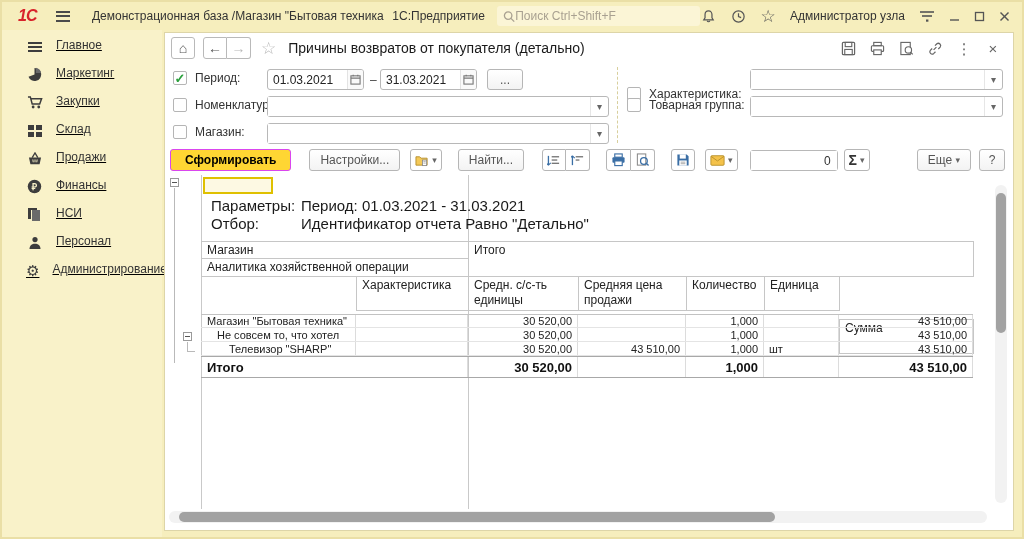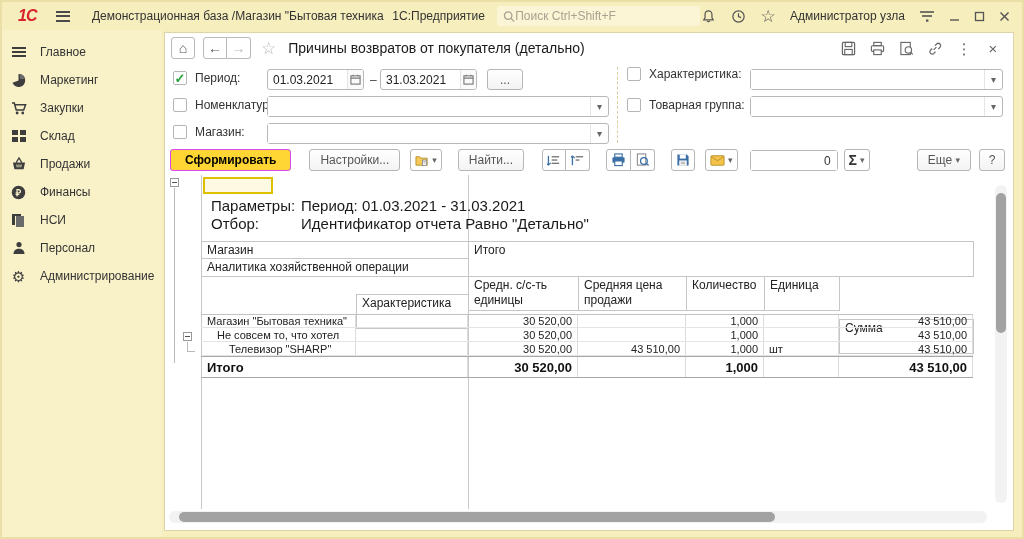--- a/index.html
+++ b/index.html
@@ -17,21 +17,21 @@
   .tb-search input { border:none; outline:none; background:transparent; font-size:12px; color:#be185d; width:100%; font-family:"Liberation Sans",sans-serif; }
   .tb-search input::placeholder { color:#a9a191; }
   .tb-right { margin-left:auto; display:flex; align-items:center; gap:14px; margin-right:12px; }
   .tb-ico { width:16px; height:16px; display:flex; align-items:center; justify-content:center; color:#555; cursor:pointer; }
   .tb-user { font-size:12px; color:#333; white-space:nowrap; }
   .glyph { font-size:14px; color:#555; line-height:1; }
   .winbtn { font-size:13px; color:#555; cursor:pointer; }
 
   
   .sidebar { position:absolute; left:0; top:28px; width:160px; bottom:0; background:#f9f2c9; }
-  .side-item { display:flex; align-items:center; height:28px; padding-left:8px; cursor:pointer; }
+  .side-item { display:flex; height:28px; padding-left:24px; cursor:pointer;text-decoration:underline; }
   .side-item .ic { width:17px; height:17px; margin-right:13px; display:flex; align-items:center; justify-content:center; color:#3d3d3d; }
   .side-item .lbl { font-size:12px; color:#333; }
   .menu-ic { width:14px; height:10px; border-top:2px solid #3d3d3d; border-bottom:2px solid #3d3d3d; position:relative; }
   .menu-ic:before { content:""; position:absolute; left:0; right:0; top:2px; height:2px; background:#3d3d3d; }
   .grid-ic { width:14px; height:12px; display:grid; grid-template-columns:6px 6px; grid-template-rows:5px 5px; gap:2px; }
   .grid-ic div { background:#3d3d3d; }
   .nsi-ic { position:relative; width:13px; height:13px; }
   .nsi-ic .p1 { position:absolute; left:0; top:0; width:9px; height:11px; background:#3d3d3d; }
   .nsi-ic .p2 { position:absolute; left:3px; top:2px; width:9px; height:11px; background:#6a6a6a; border-left:1px solid #f9f2c9; }
 
@@ -334,21 +334,21 @@
 
       <div class="frow" style="left:8px; top:62px;">
         <div class="chk"></div>
         <span class="flabel">Магазин:</span>
       </div>
       <div class="combo" style="left:102px; top:60px; width:342px;">
         <input class="val" style="border: none; outline: none; font-size: 12px; padding: 0px 5px; font-family: &quot;Liberation Sans&quot;, sans-serif;" value="">
         <span class="drop">▾</span>
       </div>
 
-      <div class="frow" style="left:462px; top:4px;">
+      <div class="frow" style="left:462px; top:24px;">
         <div class="chk"></div>
         <span class="flabel">Характеристика:</span>
       </div>
       <div class="combo" style="left:585px; top:6px; width:253px;">
         <input class="val" style="border: none; outline: none; font-size: 12px; padding: 0px 5px; font-family: &quot;Liberation Sans&quot;, sans-serif;" value="">
         <span class="drop">▾</span>
       </div>
 
       <div class="frow" style="left:462px; top:35px;">
         <div class="chk"></div>
@@ -458,21 +458,21 @@
       </div>
       <div class="prow" style="top:40px;">
         <span>Отбор:</span>
         <span class="pv">Идентификатор отчета Равно "Детально"</span>
       </div>
 
       <div class="hcell" style="left:34px; top:66px; width:268px; height:18px;">Магазин</div>
       <div class="hcell" style="left:301px; top:66px; width:506px; height:36px;">Итого</div>
       <div class="hcell" style="left:34px; top:83px; width:268px; height:19px;">Аналитика хозяйственной операции</div>
 
-      <div class="hcell" style="left:189px; top:119px; width:113px; height:35px;">Характеристика</div>
+      <div class="hcell" style="left:189px; top:101px; width:113px; height:35px;">Характеристика</div>
       <div class="hcell" style="left:301px; top:101px; width:111px; height:35px;">Средн. с/с-ть единицы</div>
       <div class="hcell" style="left:411px; top:101px; width:109px; height:35px;">Средняя цена продажи</div>
       <div class="hcell" style="left:519px; top:101px; width:79px; height:35px;">Количество</div>
       <div class="hcell" style="left:597px; top:101px; width:76px; height:35px;">Единица</div>
       <div class="hcell" style="left:672px; top:101px; width:135px; height:35px;margin-top:43px;">Сумма</div>
 
       <div class="cellrow" style="top:139px; border-top:1px solid #c2c2c2;">
         <div class="c" style="width:155px; padding-left:6px;">Магазин "Бытовая техника"</div>
         <div class="c" style="width:112px;"></div>
         <div class="c num" style="width:110px;">30 520,00</div>

